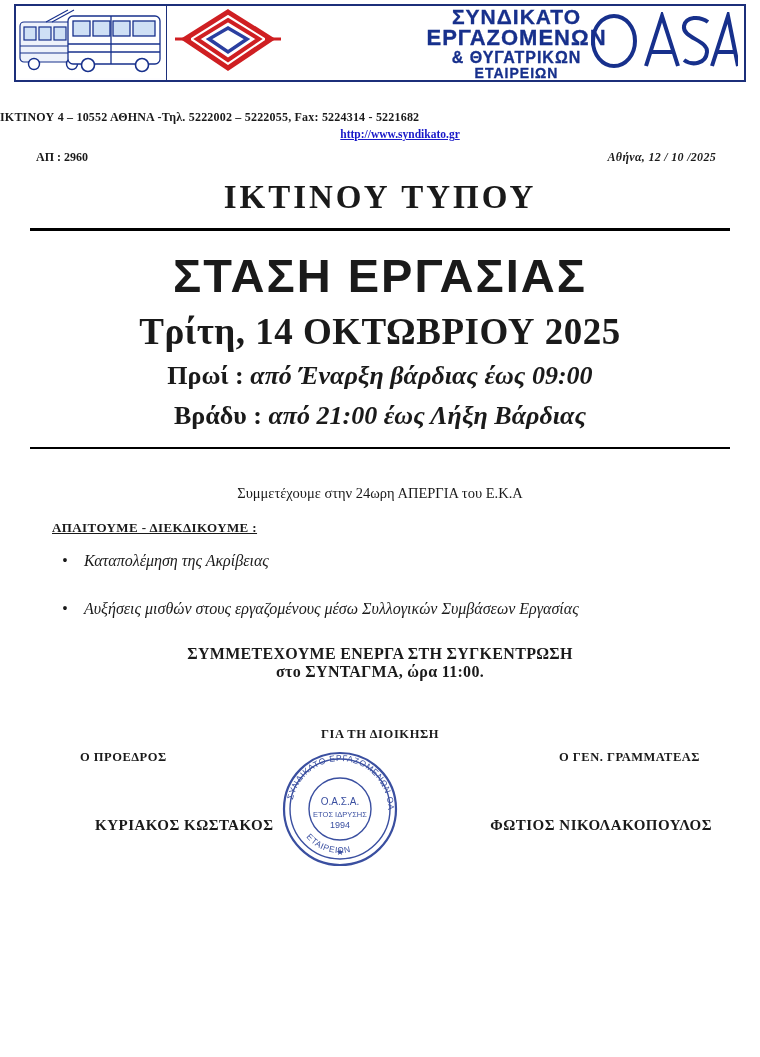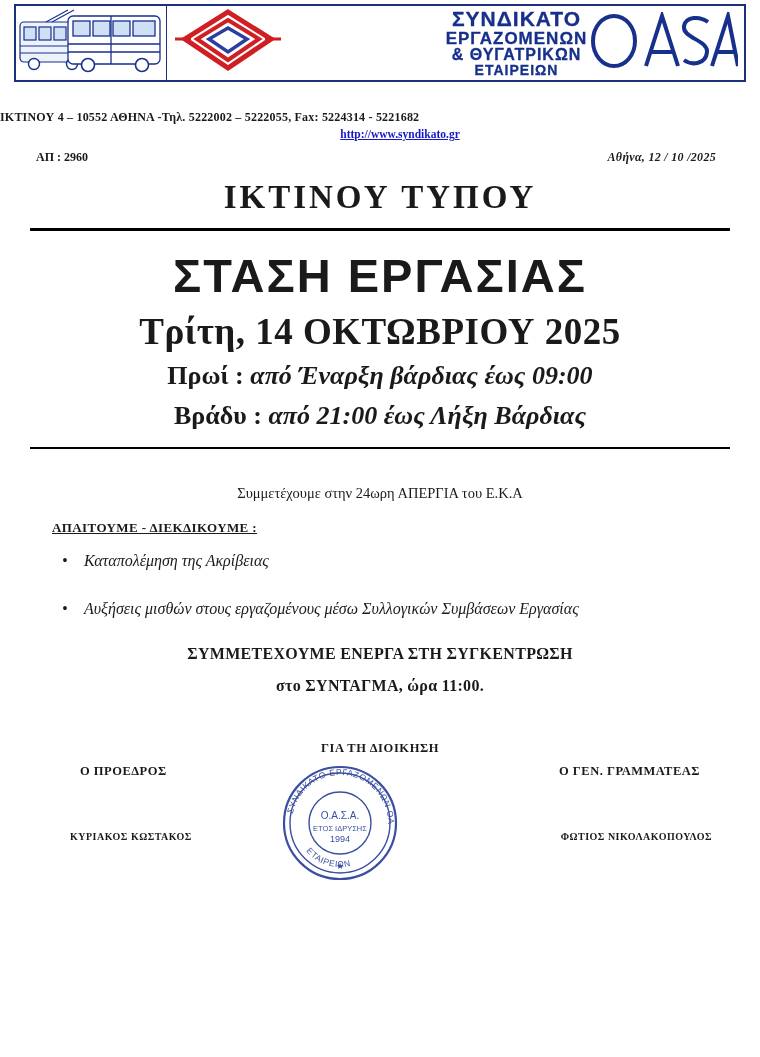--- a/index.html
+++ b/index.html
@@ -53,21 +53,21 @@
   .lh-line {
     font-family: "Liberation Sans", sans-serif;
     font-weight: bold;
     color: #17308c;
     letter-spacing: 1px;
     line-height: 1.02;
     text-align: center;
     -webkit-text-stroke: 0.3px #17308c;
   }
   .lh-l1 { font-size: 21px; }
-  .lh-l2 { font-size: 17px; }
+  .lh-l2 { font-size: 22px; }
   .lh-l3 { font-size: 16px; }
   .lh-l4 { font-size: 14px; }
   .oasa-wrap {
     position: absolute;
     right: 6px;
     top: 6px;
     width: 150px;
     height: 58px;
   }
 
@@ -183,21 +183,20 @@
     text-align: center;
     font-size: 16px;
     font-weight: bold;
     margin-top: 24px;
     letter-spacing: 0.3px;
   }
   .gather2 {
     text-align: center;
     font-size: 16px;
     font-weight: bold;
-    margin-top: 14px;
     letter-spacing: 0.3px;
   }
 
   
   .sig-area {
     position: relative;
     margin-top: 46px;
     height: 160px;
   }
   .for-admin {
@@ -210,22 +209,22 @@
     display: flex;
     justify-content: space-between;
     margin: 8px 60px 0 80px;
     font-size: 12.5px;
     font-weight: bold;
     letter-spacing: 0.5px;
   }
   .sig-names {
     display: flex;
     justify-content: space-between;
-    margin: 52px 48px 0 70px;
-    font-size: 10px;
+    margin: 52px 48px 0 95px;
+    font-size: 15px;
     font-weight: bold;
     letter-spacing: 0.5px;
     align-items: center;
   }
 
   
   .stamp {
     position: absolute;
     left: 278px;
     top: 20px;

